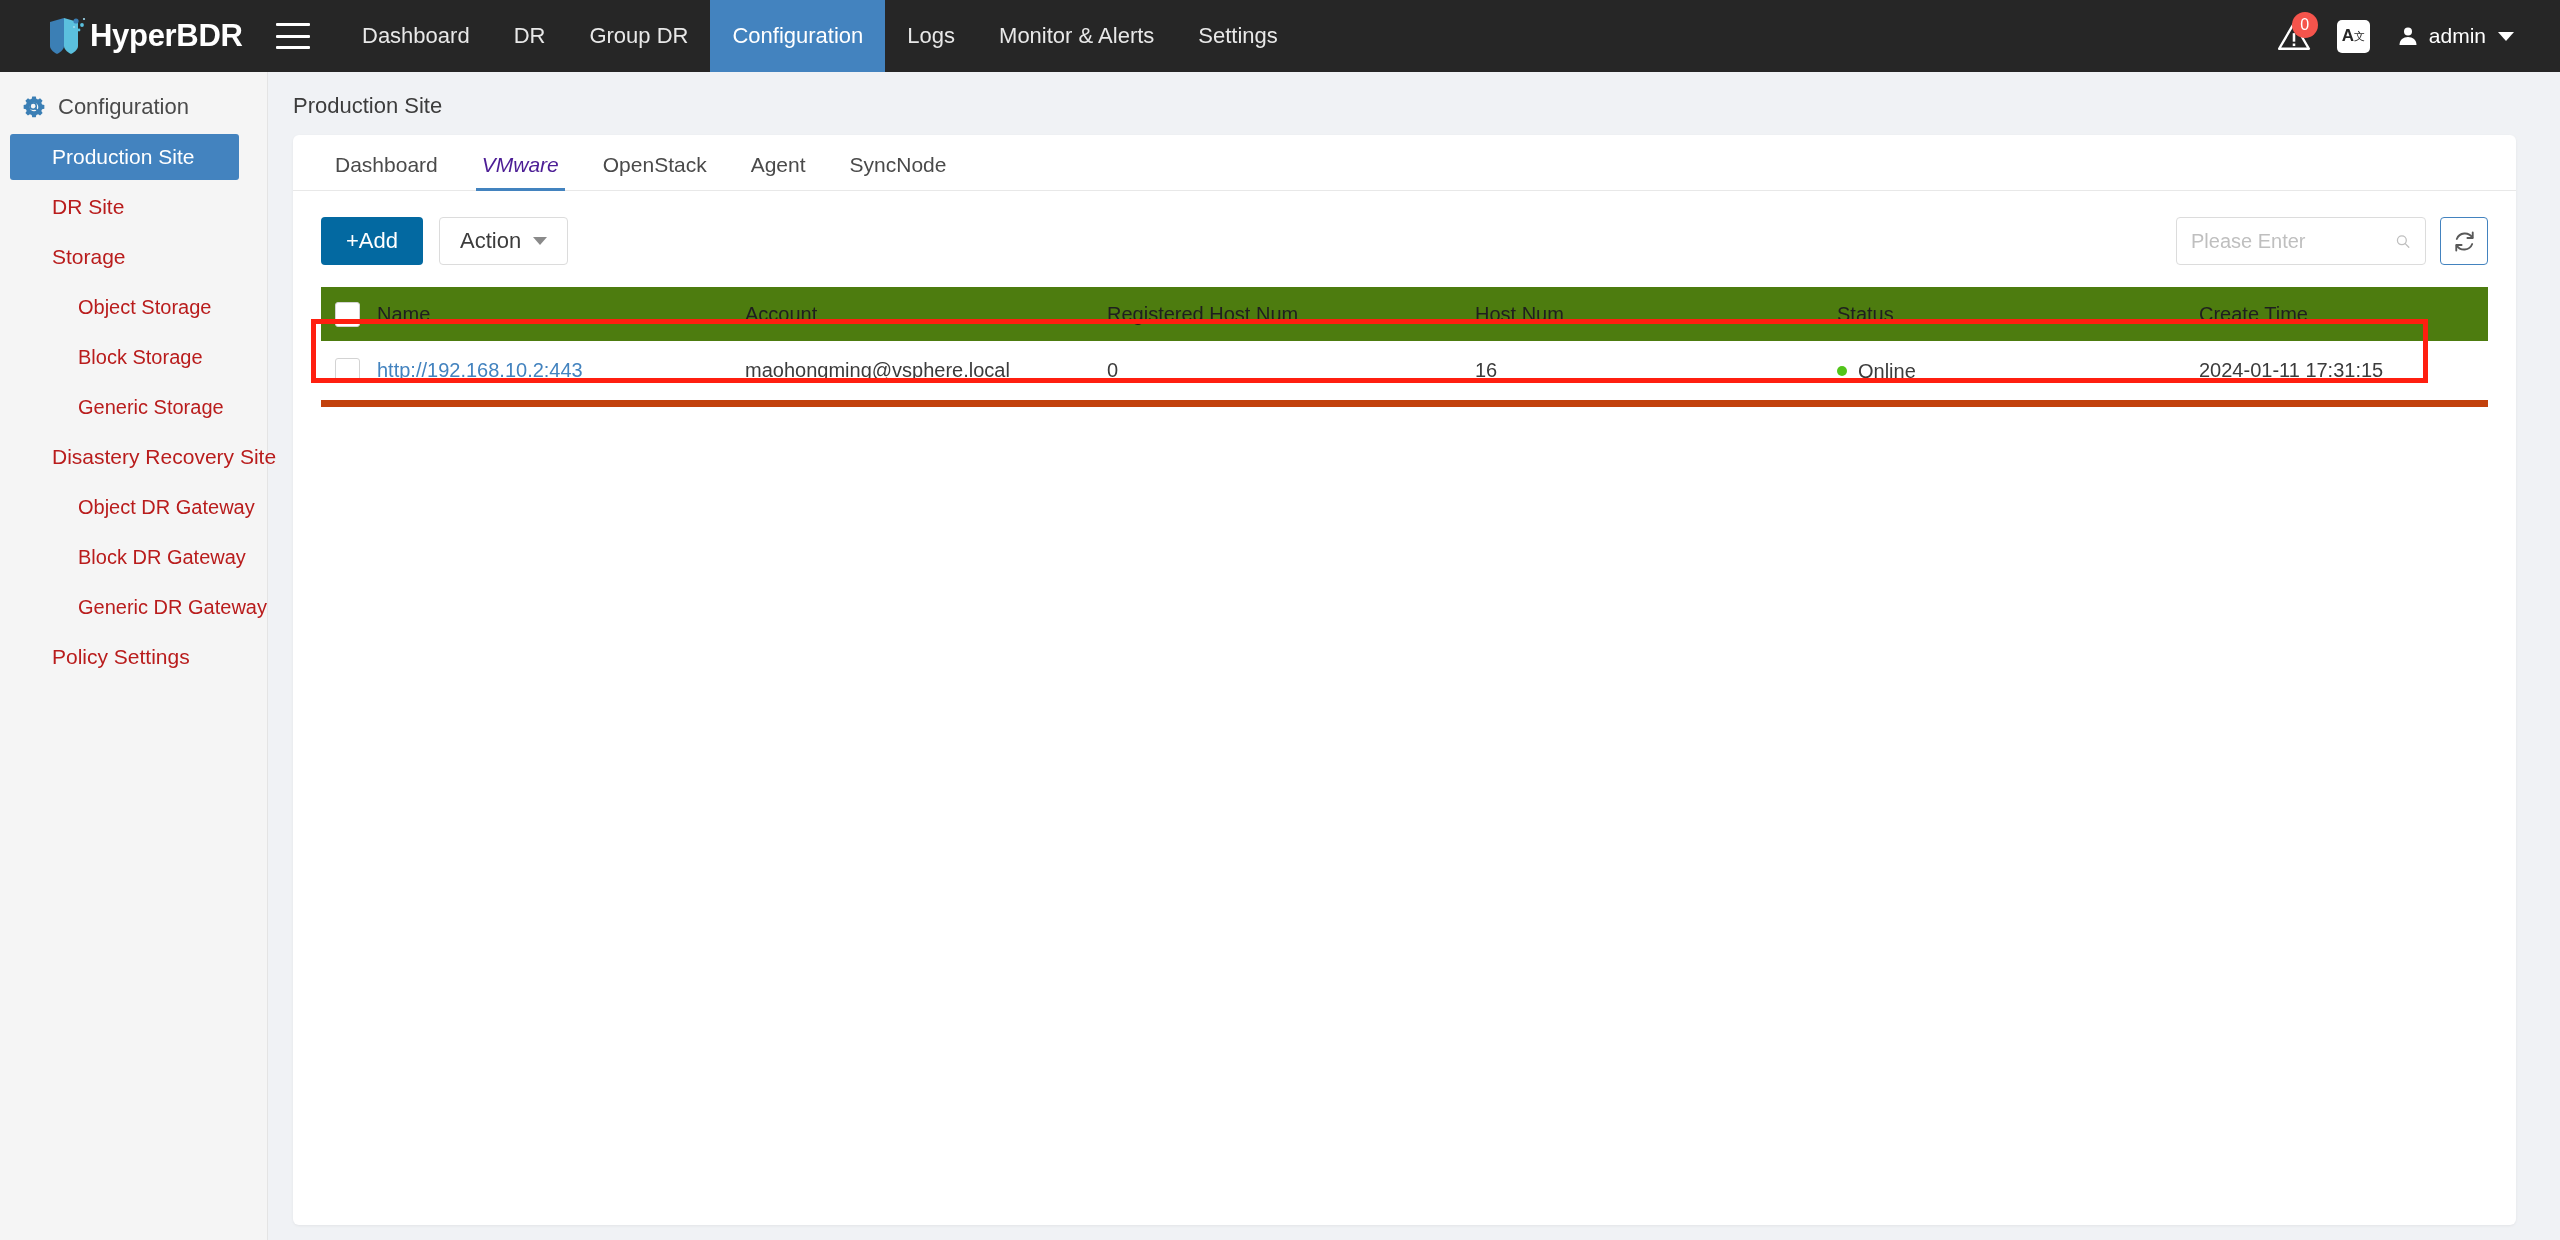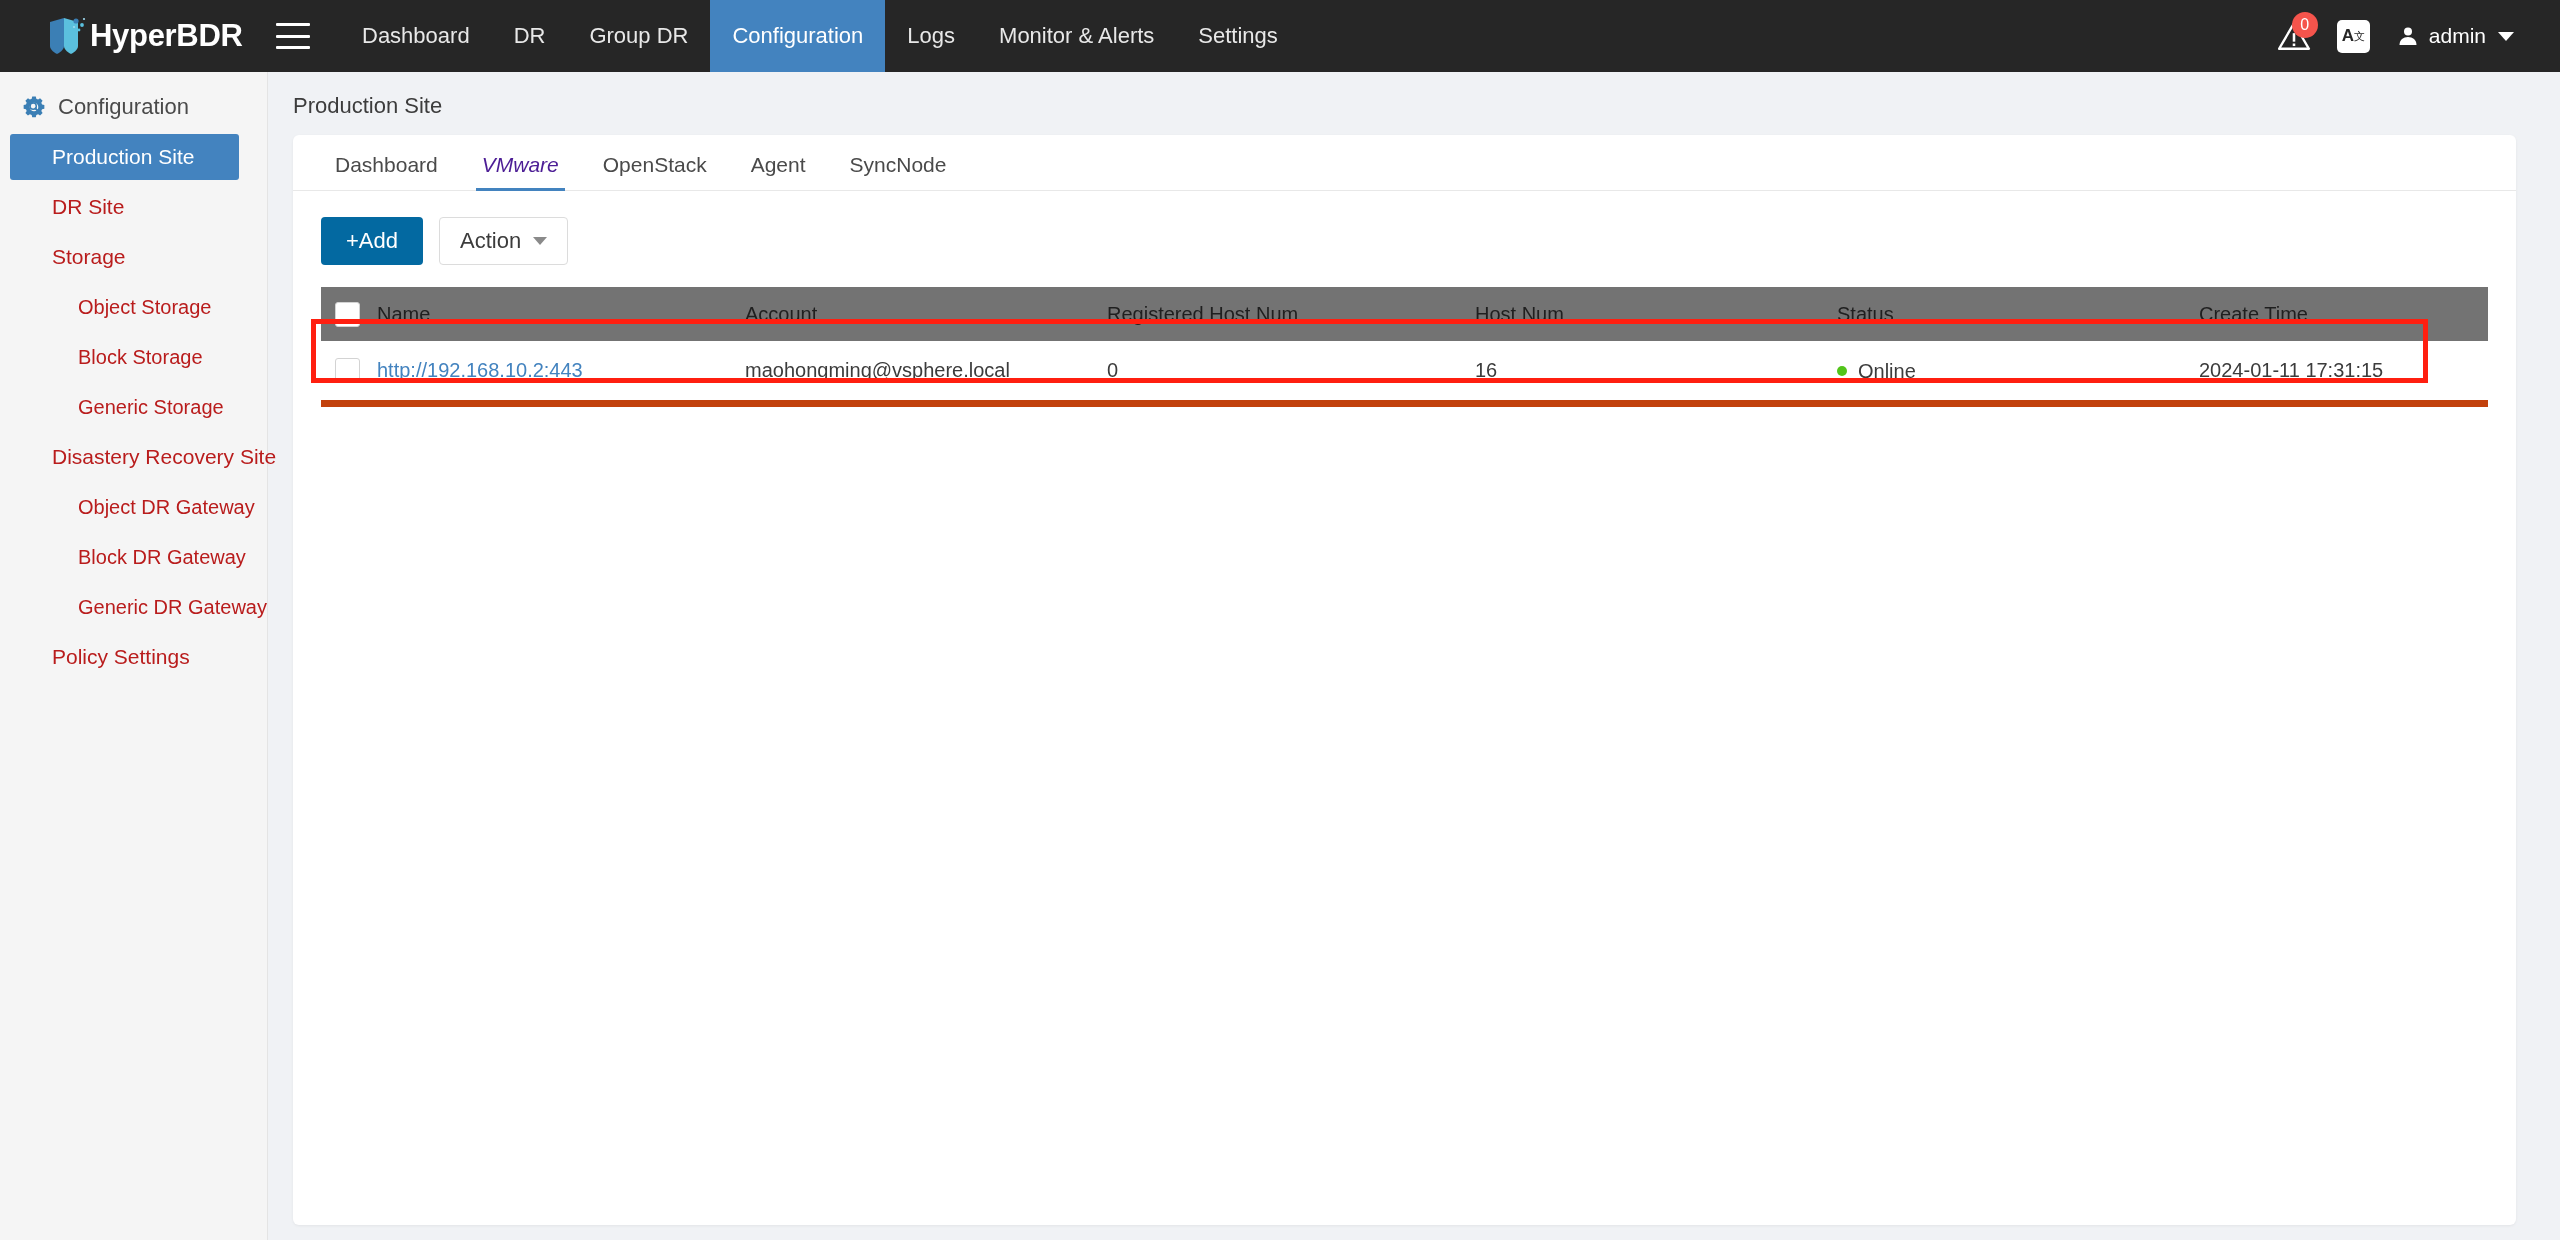--- a/index.html
+++ b/index.html
@@ -260,21 +260,21 @@
     display: flex;
     align-items: center;
     justify-content: center;
     cursor: pointer;
   }
 
   
   .table-wrap { padding: 22px 28px 0 28px; position: relative; }
   table { width: 100%; border-collapse: collapse; table-layout: fixed; }
   thead th {
-    background: #737373;
+    background: #4d7c0f;
     text-align: left;
     font-size: 20px;
     font-weight: normal;
     color: #1f1f1f;
     padding: 14px 0 14px 0;
     height: 54px;
   }
   tbody td {
     font-size: 20px;
     color: #3c3c3c;
@@ -420,20 +420,37 @@
         <div class="tab">SyncNode</div>
       </div>
 
       <div class="toolbar">
         <button class="btn-add">+Add</button>
         <button class="btn-action">
           <span>Action</span>
           <span class="chev"></span>
         </button>
 
+        <div class="toolbar-right">
+          <div class="search-box">
+            <input type="text" placeholder="Please Enter" style="">
+            <svg width="21" height="21" viewBox="0 0 24 24">
+              <circle cx="10.2" cy="10.2" r="6.6" fill="none" stroke="#bfbfbf" stroke-width="1.9"></circle>
+              <line x1="15.2" y1="15.2" x2="20.5" y2="20.5" stroke="#bfbfbf" stroke-width="1.9" stroke-linecap="round"></line>
+            </svg>
+          </div>
+          <div class="btn-refresh">
+            <svg width="25" height="25" viewBox="0 0 24 24">
+              <path d="M19.5 8.2 A8.4 8.4 0 0 0 4.6 9.6" fill="none" stroke="#595959" stroke-width="1.8" stroke-linecap="round"></path>
+              <path d="M4.5 15.8 A8.4 8.4 0 0 0 19.4 14.4" fill="none" stroke="#595959" stroke-width="1.8" stroke-linecap="round"></path>
+              <path d="M19.9 3.4 L19.9 8.6 L14.8 8.6" fill="none" stroke="#595959" stroke-width="1.8" stroke-linecap="round" stroke-linejoin="round"></path>
+              <path d="M4.1 20.6 L4.1 15.4 L9.2 15.4" fill="none" stroke="#595959" stroke-width="1.8" stroke-linecap="round" stroke-linejoin="round"></path>
+            </svg>
+          </div>
+        </div>
       </div>
 
       <div class="table-wrap">
         <table>
           <thead>
             <tr>
               <th class="col-check">
                 <span class="cbox"></span>
               </th>
               <th class="col-name">Name</th>

